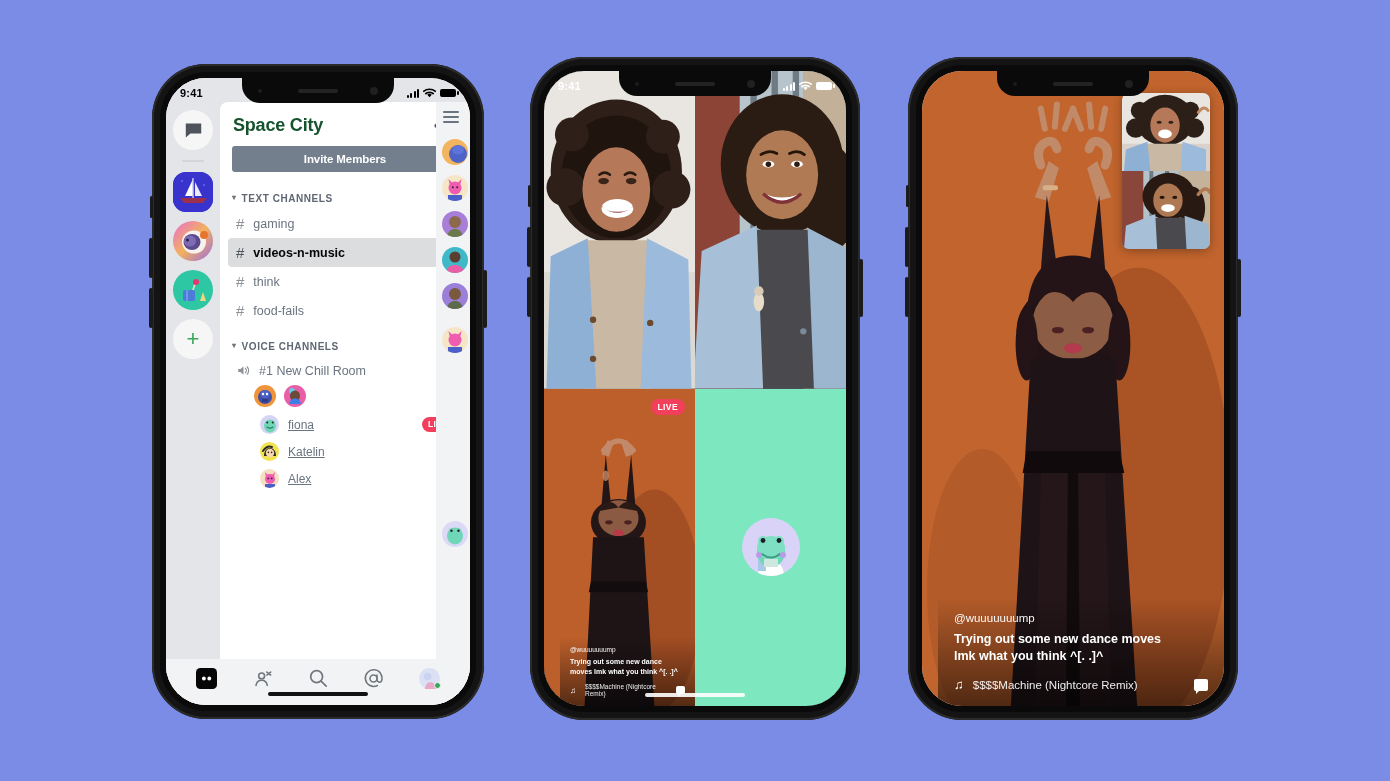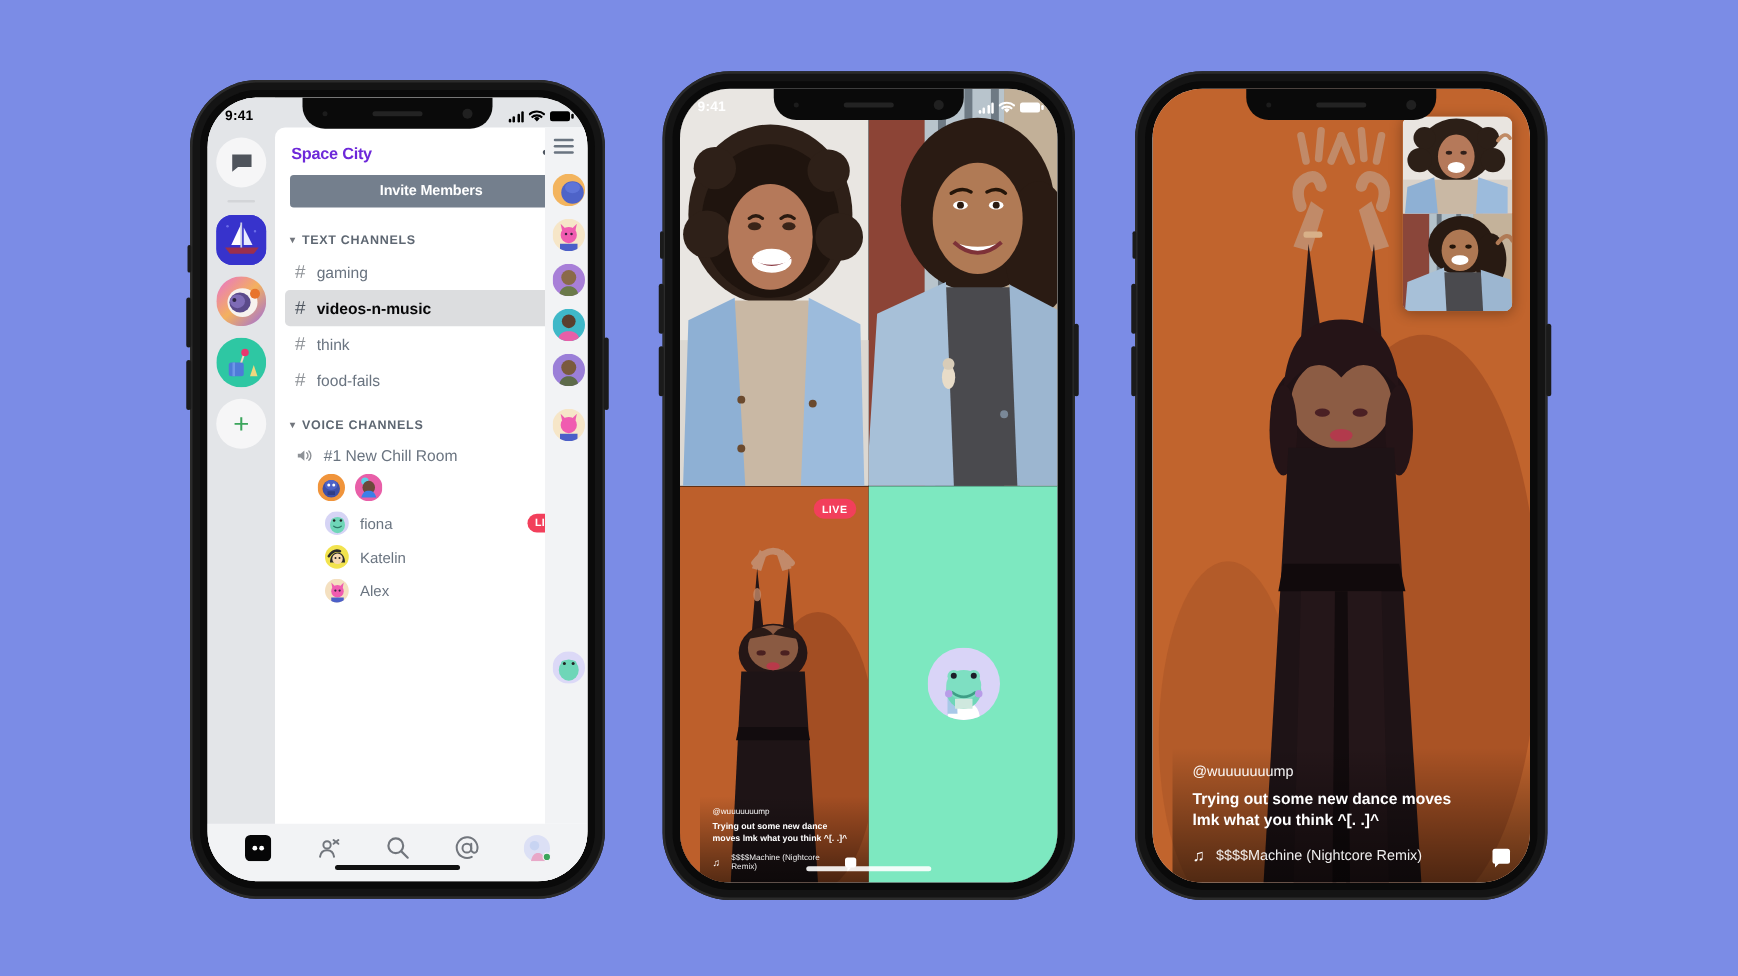--- a/index.html
+++ b/index.html
@@ -53,40 +53,40 @@
            display:flex; align-items:center; justify-content:center; cursor:pointer; }
   .guild.sq { border-radius:13px; }
   .guild.home { background:#F6F6F7; }
   .rail .sep { width:22px; height:2px; border-radius:2px; background:#D3D5D8; margin:1px 0; }
   .guild.add { background:#F6F6F7; color:#3BA55C; font-size:22px; font-weight:300; line-height:1; }
 
   .chanpanel { flex:1; background:#fff; border-radius:8px 0 0 0; overflow:hidden;
                margin-top:24px; display:flex; flex-direction:column; }
   .chanhead { display:flex; align-items:center; justify-content:space-between;
               padding:13px 15px 8px 13px; }
-  .chanhead h1 { font-size:13px; font-weight:bold; color:#6d28d9; letter-spacing:-0.2px; }
+  .chanhead h1 { font-size:18px; font-weight:bold; color:#14532d; letter-spacing:-0.2px; }
   .dots { color:#4F5660; font-size:16px; letter-spacing:1.5px; line-height:.6; cursor:pointer;}
   .invite { margin:2px 12px 12px; height:26px; border-radius:3px; background:#747F8D;
             color:#fff; font-size:11.5px; font-weight:bold; display:flex; align-items:center;
             justify-content:center; cursor:pointer; letter-spacing:-0.1px;}
   .cat { display:flex; align-items:center; gap:5px; padding:9px 12px 5px;
          font-size:10px; font-weight:bold; color:#5E6772; letter-spacing:.55px; cursor:pointer;}
   .cat .chev { font-size:8px; color:#72767D; transform:translateY(-1px);}
   .chan { display:flex; align-items:center; gap:9px; margin:0 8px; padding:6px 8px;
           border-radius:4px; font-size:12.5px; color:#6A7480; cursor:pointer; }
   .chan.sel { background:#DCDDDF; color:#060607; font-weight:600;}
   .chan .hash { font-size:15px; color:#8E9297; font-weight:400;}
   .chan.sel .hash { color:#4F5660;}
   .vchan { display:flex; align-items:center; gap:8px; margin:0 8px; padding:6px 8px;
            font-size:12.5px; color:#6A7480; cursor:pointer;}
   .spk-ico { width:15px; height:15px; flex:0 0 15px;}
   .vmembers { display:flex; gap:8px; padding:1px 0 4px 34px;}
   .vmem { display:flex; align-items:center; gap:9px; padding:4px 8px 4px 32px; margin:0 8px;
           cursor:pointer;}
-  .vmem .nm { font-size:12px; color:#6A7480; flex:1;}
+  .vmem .nm { font-size:12px; color:#6A7480; flex:1;text-decoration:underline;}
   .av { width:19px; height:19px; border-radius:50%; overflow:hidden; flex:0 0 19px;}
   .av.lg { width:22px; height:22px; flex:0 0 22px;}
   .livebadge { background:#F23F5B; color:#fff; font-size:8.5px; font-weight:bold;
                padding:2px 6px 2.5px; border-radius:8px; letter-spacing:.3px;}
   .camico { width:13px; height:10px; opacity:.55;}
   .spacer { flex:1; }
 
   .memberpeek { position:absolute; right:0; top:24px; bottom:46px; width:34px;
                 background:#F2F3F5; overflow:hidden;}
   .burger { padding:9px 0 0 7px;}

